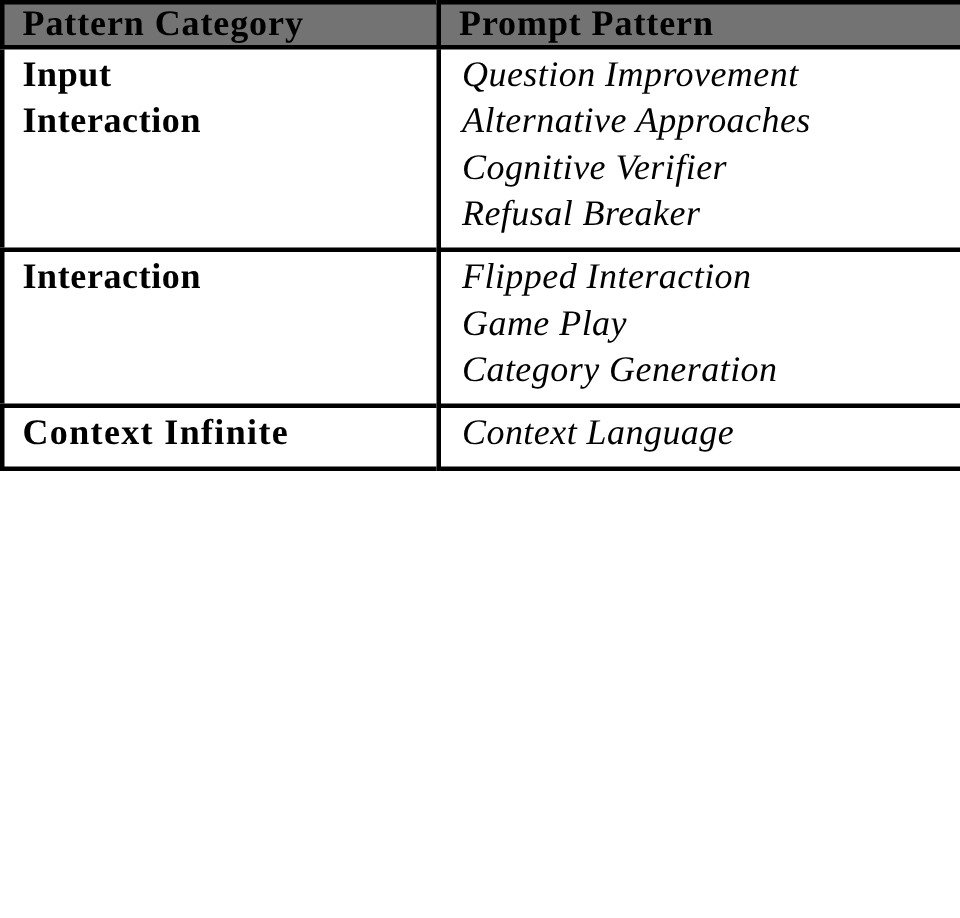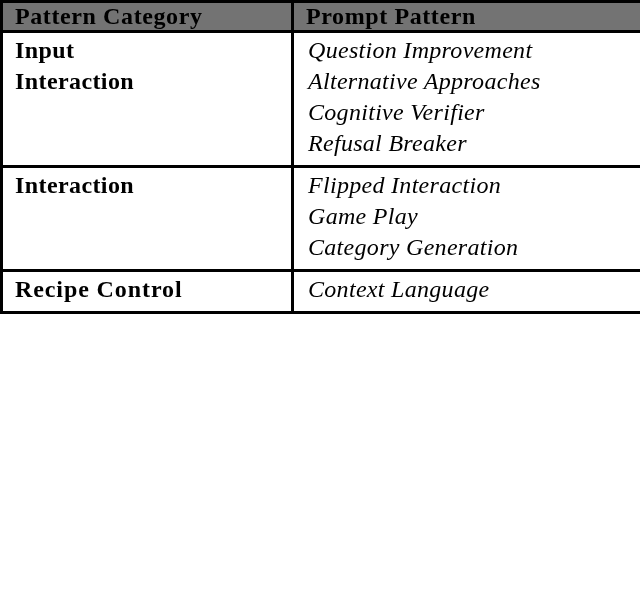--- a/index.html
+++ b/index.html
@@ -135,21 +135,21 @@
             <span class="cat-line">Interaction</span>
           </td>
           <td class="pat-cell">
             <span class="pat-line">Flipped Interaction</span>
             <span class="pat-line">Game Play</span>
             <span class="pat-line">Category Generation</span>
           </td>
         </tr>
         <tr>
           <td class="cat-cell">
-            <span class="cat-line spaced">Recipe Control</span>
+            <span class="cat-line spaced">Context Infinite</span>
           </td>
           <td class="pat-cell">
             <span class="pat-line">Context Language</span>
           </td>
         </tr>
       </tbody>
   </table>
 </div>
 
 </body></html>

